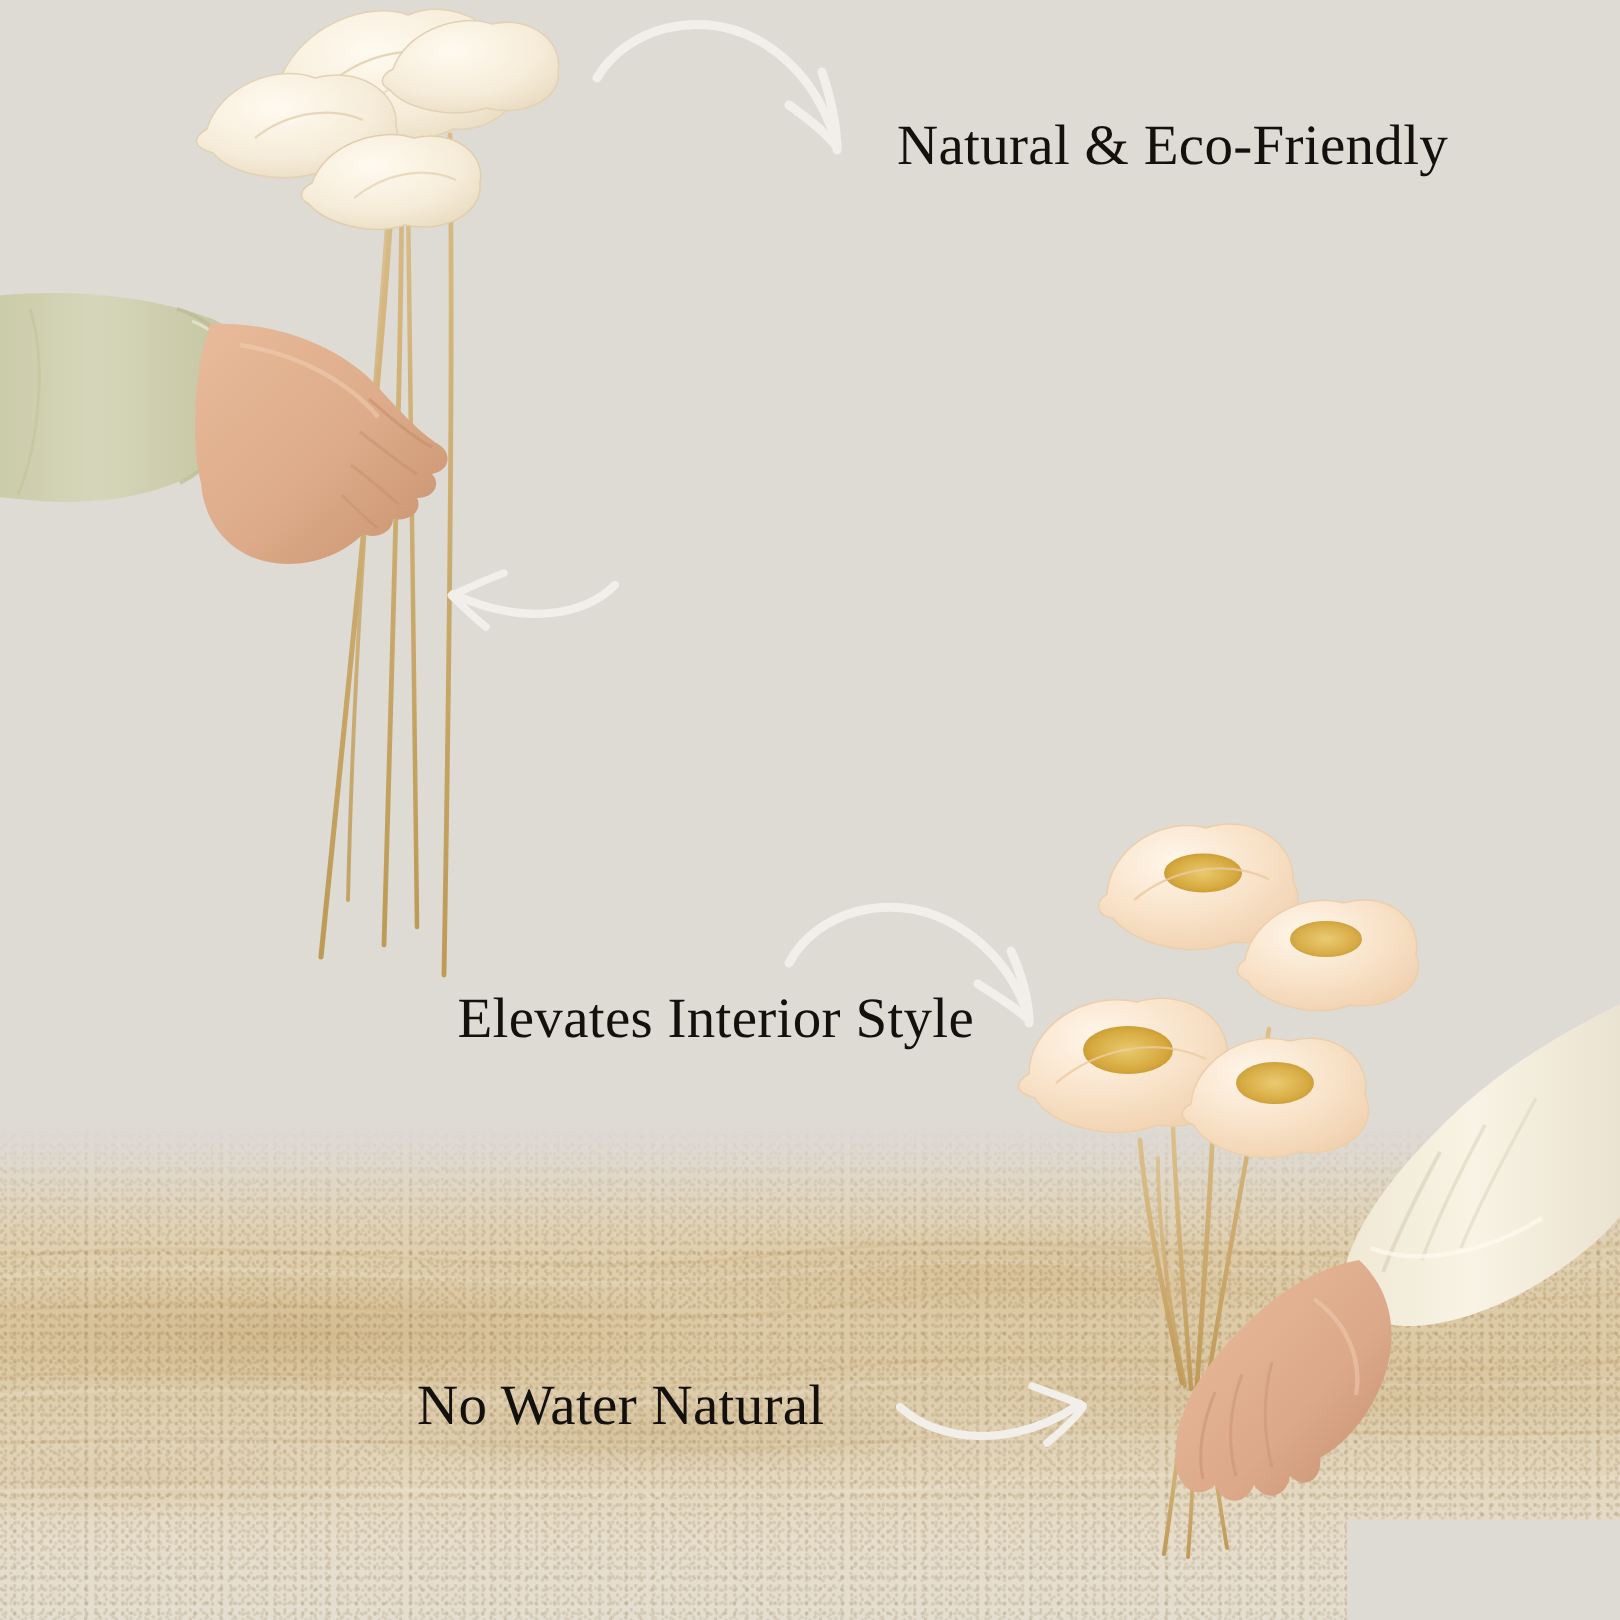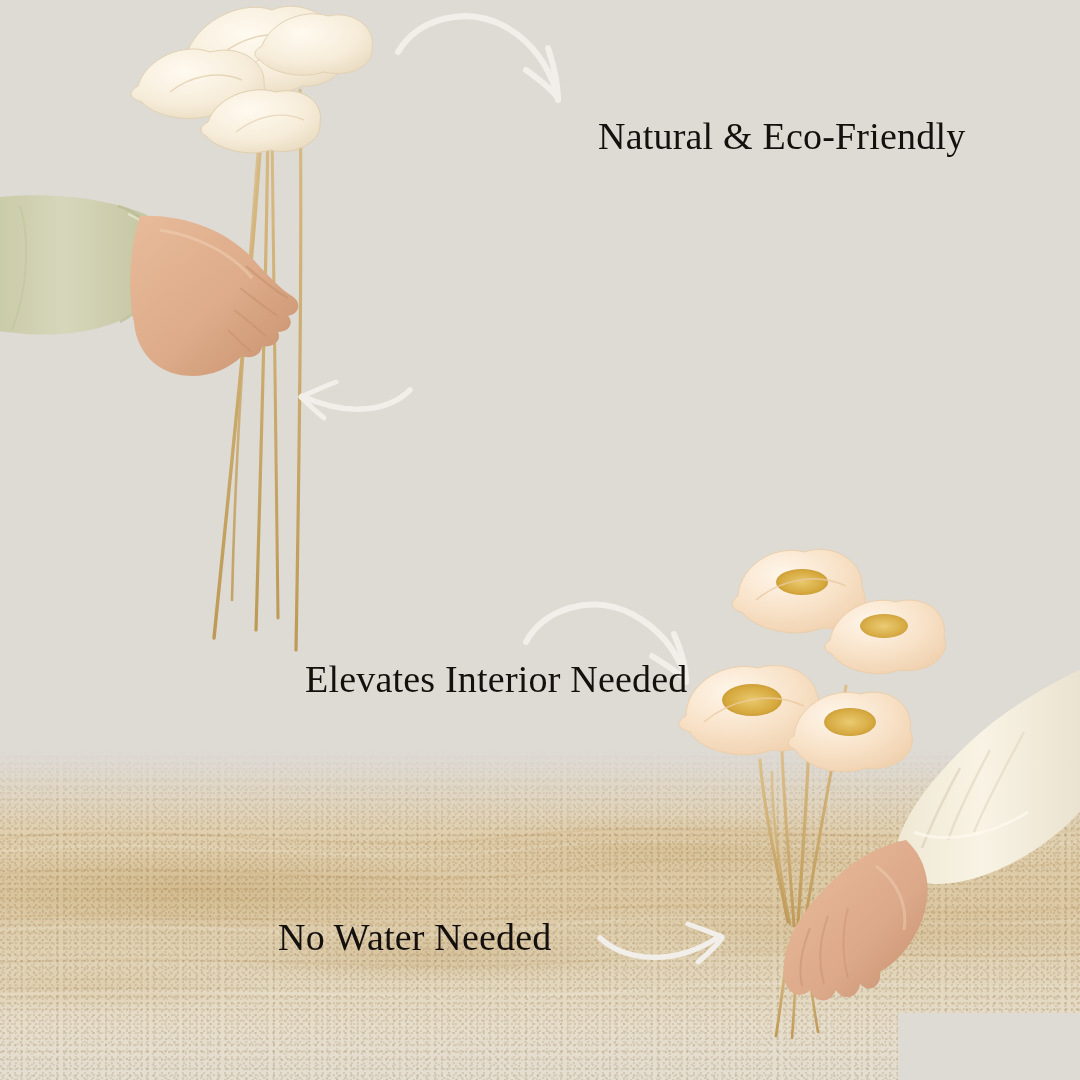--- a/index.html
+++ b/index.html
@@ -62,21 +62,21 @@
   
   .label{
     position:absolute;
     color:#14100e;
     font-family:"Liberation Serif", serif;
     font-weight:400;
     letter-spacing:.2px;
     white-space:nowrap;
     line-height:1;
   }
-  #label-natural   { left:598px; top:78px;  font-size:38px;margin-top:39px; }
+  #label-natural   { left:598px; top:78px;  font-size:38px; }
   #label-stems     { left:430px; top:376px; font-size:38px; }
   #label-elevates  { left:305px; top:660px; font-size:38px; }
   #label-nowater   { left:278px; top:918px; font-size:38px; }
 
   svg.deco{position:absolute;overflow:visible;}
   .arrow-stroke{fill:none;stroke:#f2eeea;stroke-linecap:round;stroke-linejoin:round;}
 </style>
 </head>
 <body>
 
@@ -282,17 +282,17 @@
 
   <svg class="deco" style="left:592px;top:912px;" width="140" height="68" viewBox="0 0 140 68">
     <path class="arrow-stroke" stroke-width="5.5" d="M8 26 C 34 50, 84 54, 128 24"></path>
     <path class="arrow-stroke" stroke-width="5" d="M96 12 C 112 18, 124 22, 130 25"></path>
     <path class="arrow-stroke" stroke-width="5" d="M106 50 C 118 40, 126 32, 130 26"></path>
   </svg>
 
   <div class="label" id="label-natural">Natural &amp; Eco-Friendly</div>
 
 
-  <div class="label" id="label-elevates">Elevates Interior Needed</div>
-
-  <div class="label" id="label-nowater">No Water Needed</div>
+  <div class="label" id="label-elevates">Elevates Interior Style</div>
+
+  <div class="label" id="label-nowater">No Water Natural</div>
 
 </div>
 
 </body></html>

